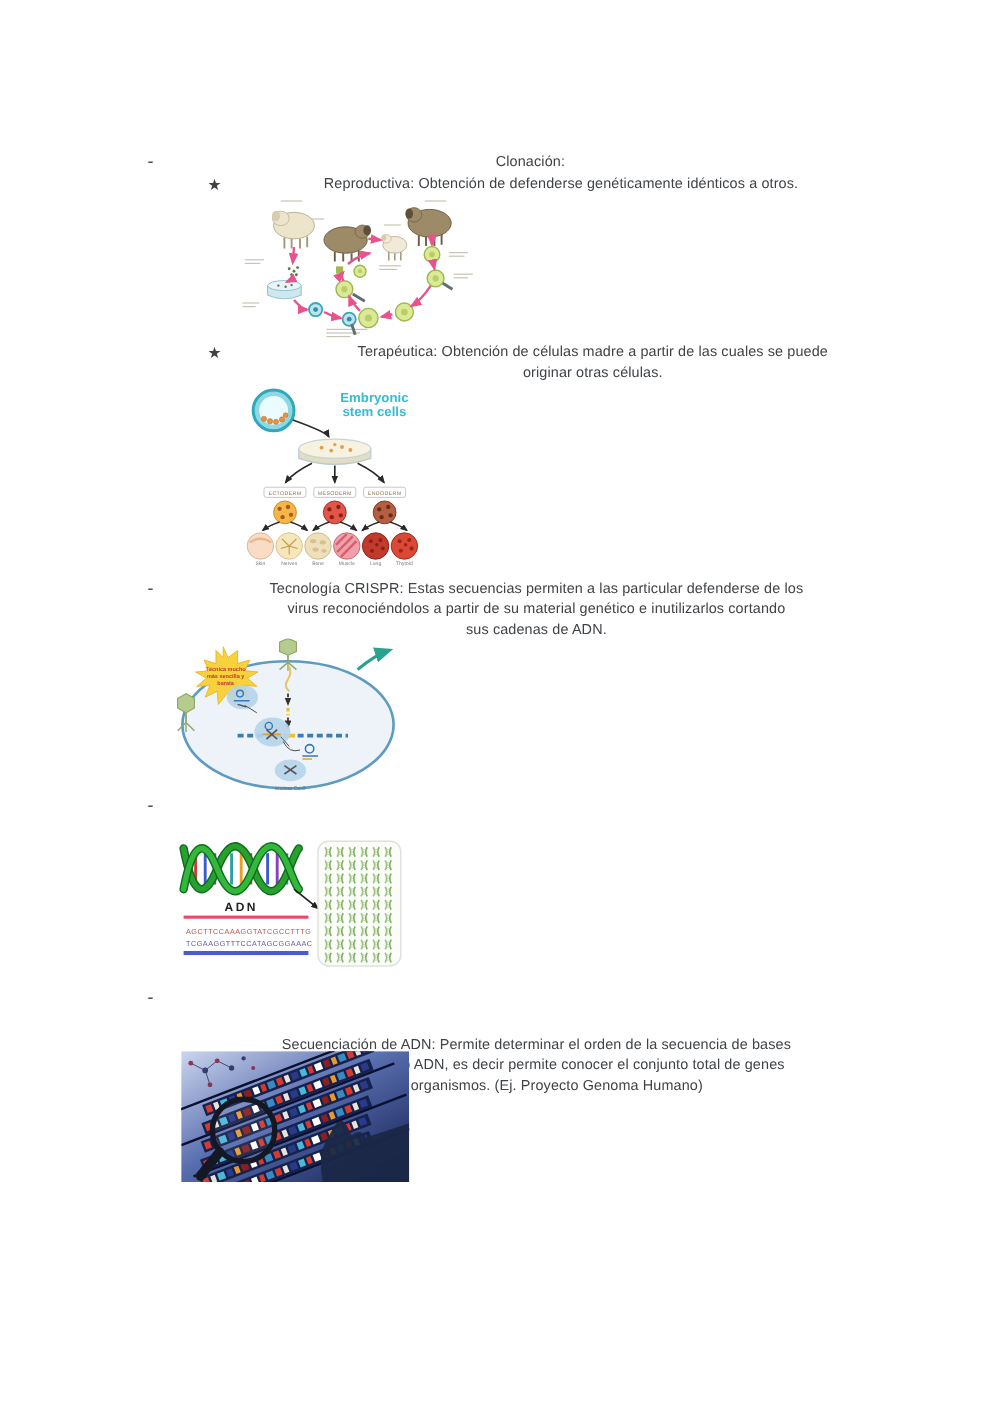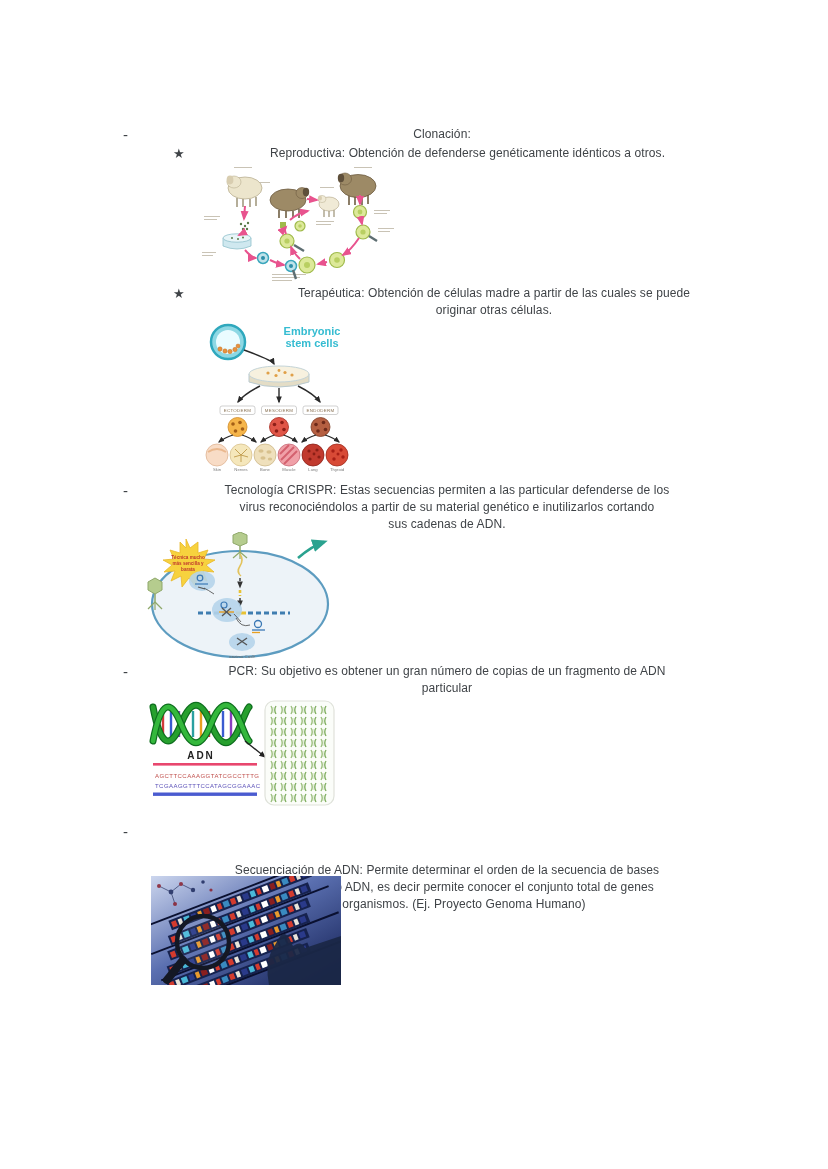--- a/index.html
+++ b/index.html
@@ -377,22 +377,20 @@
     <g stroke="#444" stroke-width="0.8" fill="none">
       <path d="M76,62 Q70,58 66,56"></path>
       <path d="M103,90 Q98,84 96,82"></path>
       <path d="M112,93 Q103,96 98,86"></path>
     </g>
 
     <text x="104" y="126" text-anchor="middle" font-size="4.4" fill="#6a6a6a">enzima Cas9</text>
   </svg>
 
   <span class="marker" style="left:123px;top:663px;">-</span>
-  <div class="line para" style="left:152px;top:663px;width:590px;">PCR: Su objetivo es obtener un gran número de copias de un fragmento de ADN
-particular</div>
 
   <svg class="fig" style="left:145px;top:699px;" width="191" height="108" viewBox="0 0 191 108">
     <defs>
       <marker id="aB2" markerWidth="6" markerHeight="6" refX="4" refY="2" orient="auto">
         <path d="M0,0 L5,2 L0,4 Z" fill="#222"></path>
       </marker>
       <g id="miniHelix">
         <path d="M0,0 Q2.5,4 0,8" fill="none" stroke="#9cbf7e" stroke-width="1.4"></path>
         <path d="M5,0 Q2.5,4 5,8" fill="none" stroke="#7fae60" stroke-width="1.4"></path>
         <line x1="0.8" y1="2" x2="4.2" y2="2" stroke="#b8d0a0" stroke-width="0.7"></line>

